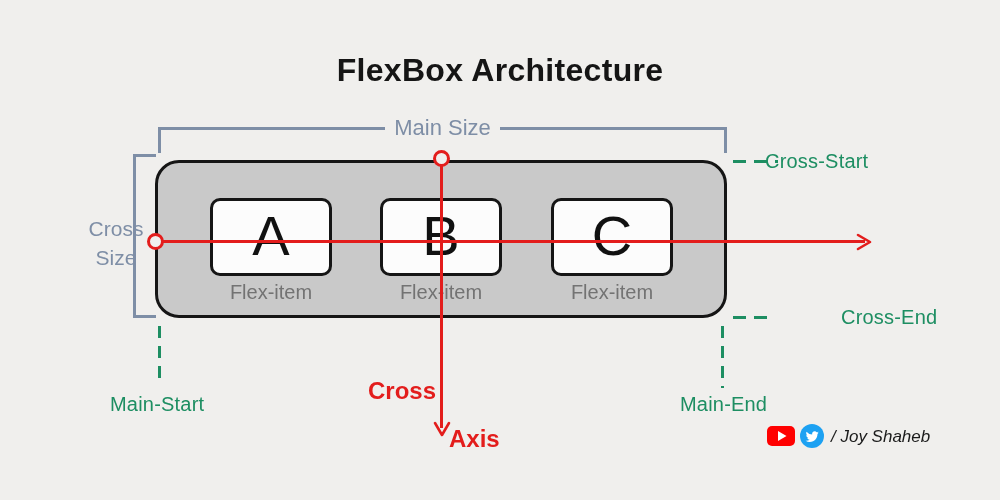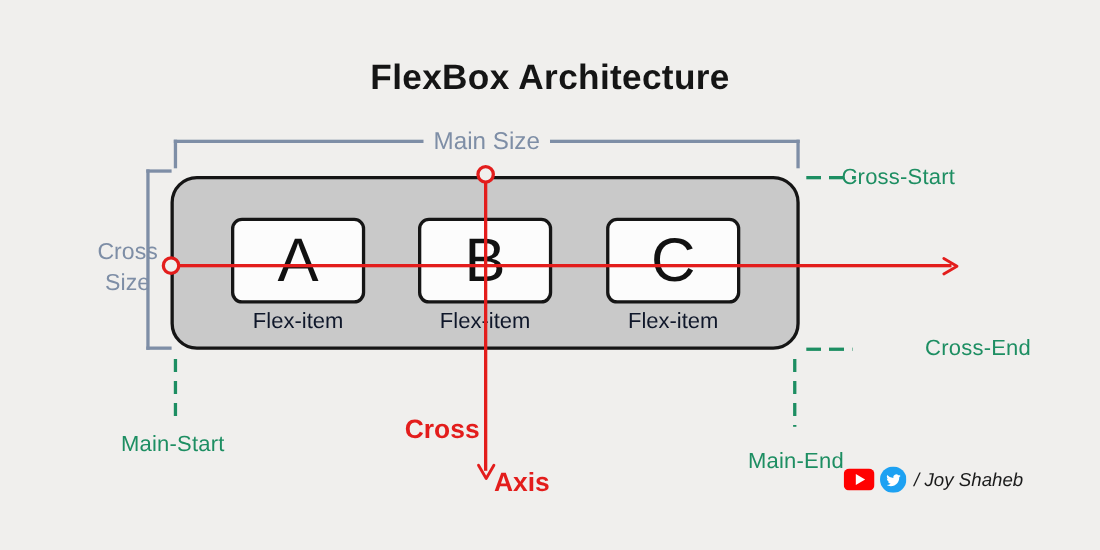--- a/index.html
+++ b/index.html
@@ -34,21 +34,21 @@
 
   
   .flex-container-box{left:155px;top:160px;width:572px;height:158px;background:var(--container-fill);
     border:3.5px solid var(--ink);border-radius:24px;}
   .item-group{position:absolute;width:122px;top:198px;}
   .item-group.a{left:210px;}
   .item-group.b{left:380px;}
   .item-group.c{left:551px;}
   .item-box{height:78px;background:var(--item-fill);border:3px solid var(--ink);border-radius:10px;
     display:flex;align-items:center;justify-content:center;font-size:56px;font-weight:500;color:#111;padding-bottom:4px;}
-  .item-caption{margin-top:5px;text-align:center;font-size:20px;color:#0f172a;}
+  .item-caption{margin-top:5px;text-align:center;font-size:20px;color:#737373;}
   .fc-label{left:209px;top:329px;font-size:23px;font-weight:500;color:var(--ink);letter-spacing:.2px;}
 
   
   .main-axis-line{left:163px;top:240px;width:702px;height:3px;background:var(--red);}
   .cross-axis-line{left:440px;top:166px;width:3px;height:262px;background:var(--red);}
   .ring{width:17px;height:17px;border:3.5px solid var(--red);border-radius:50%;background:var(--bg);}
   .ring.left{left:147px;top:233px;}
   .ring.top{left:433px;top:150px;}
   .main-axis-label{left:731px;top:205px;width:124px;text-align:center;font-size:24px;font-weight:700;color:var(--red);}
   .cross-axis-word1{left:350px;top:377px;width:86px;text-align:right;font-size:24px;font-weight:700;color:var(--red);}
@@ -59,21 +59,21 @@
   .g-dash-h{height:3px;background:repeating-linear-gradient(90deg,var(--green) 0 13px,transparent 13px 21px);}
   .g-dash-v{width:3px;background:repeating-linear-gradient(180deg,var(--green) 0 12px,transparent 12px 20px);}
   .g-label{font-size:20px;font-weight:500;color:var(--green);letter-spacing:.2px;}
   .cs-line{left:733px;top:160px;width:45px;}
   .cs-label{left:765px;top:150px;}
   .ce-line{left:733px;top:316px;width:42px;}
   .ce-label{left:841px;top:306px;}
   .ms-line{left:158px;top:326px;height:60px;}
   .ms-label{left:110px;top:393px;}
   .me-line{left:721px;top:326px;height:62px;}
-  .me-label{left:680px;top:408px;}
+  .me-label{left:680px;top:393px;}
 
   
   .yt-icon{left:767px;top:426px;}
   .tw-icon{left:800px;top:424px;}
   .credit{left:831px;top:427px;font-size:17px;font-weight:500;color:#1b1b1b;font-style:italic;}
 </style>
 </head>
 <body>
 
 <div class="canvas">

